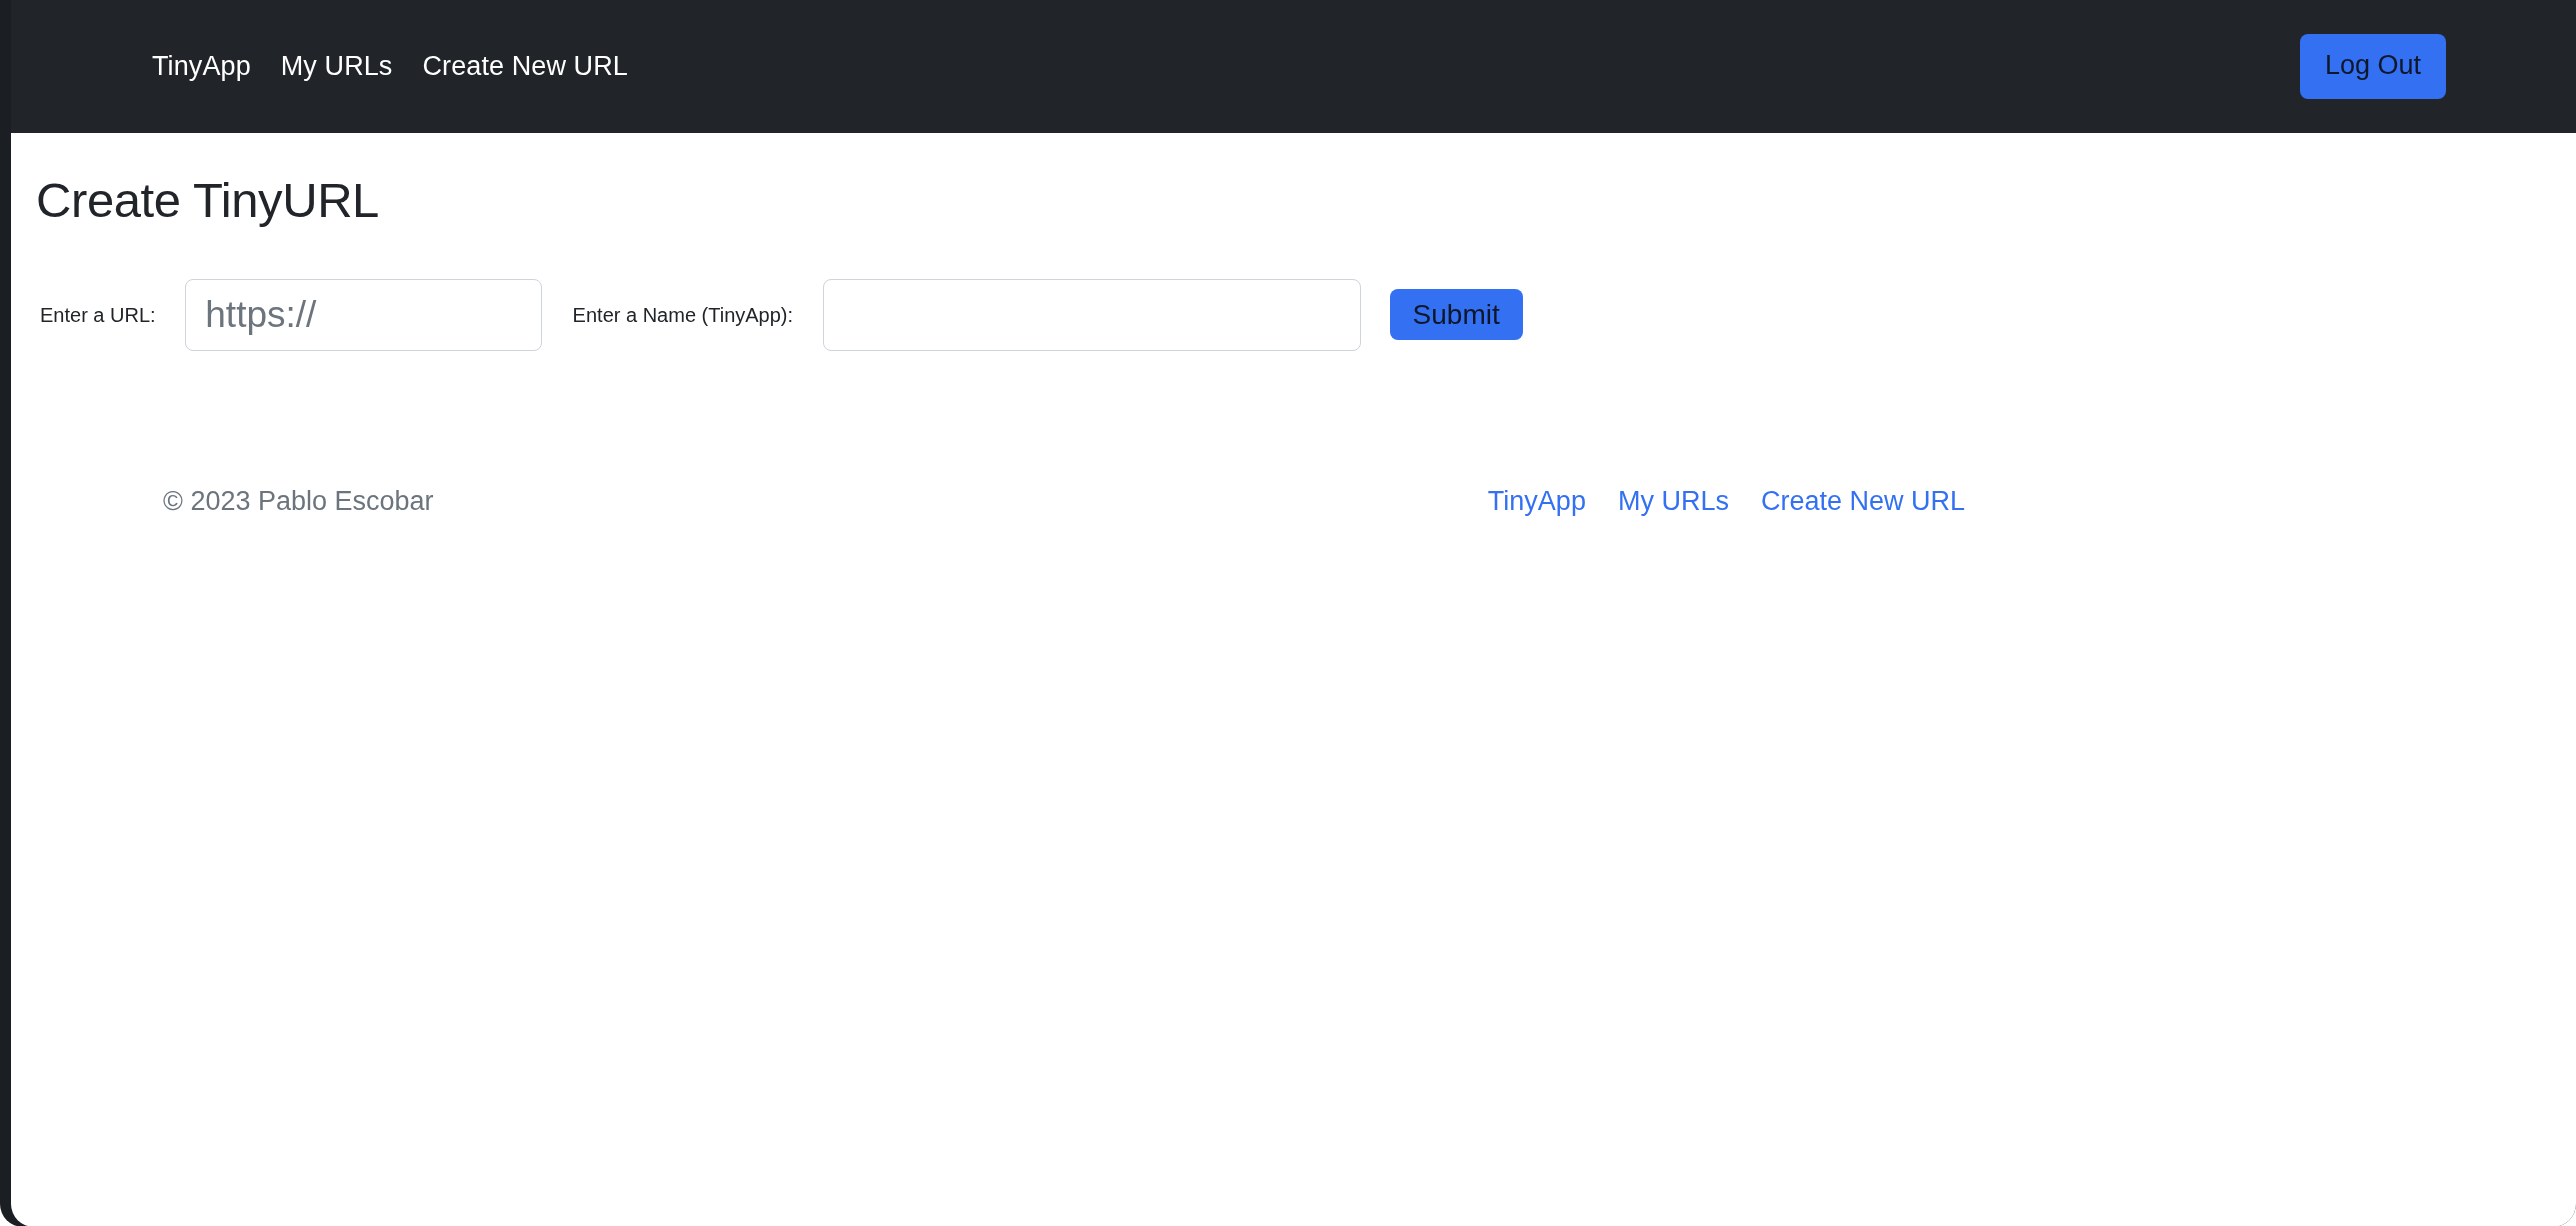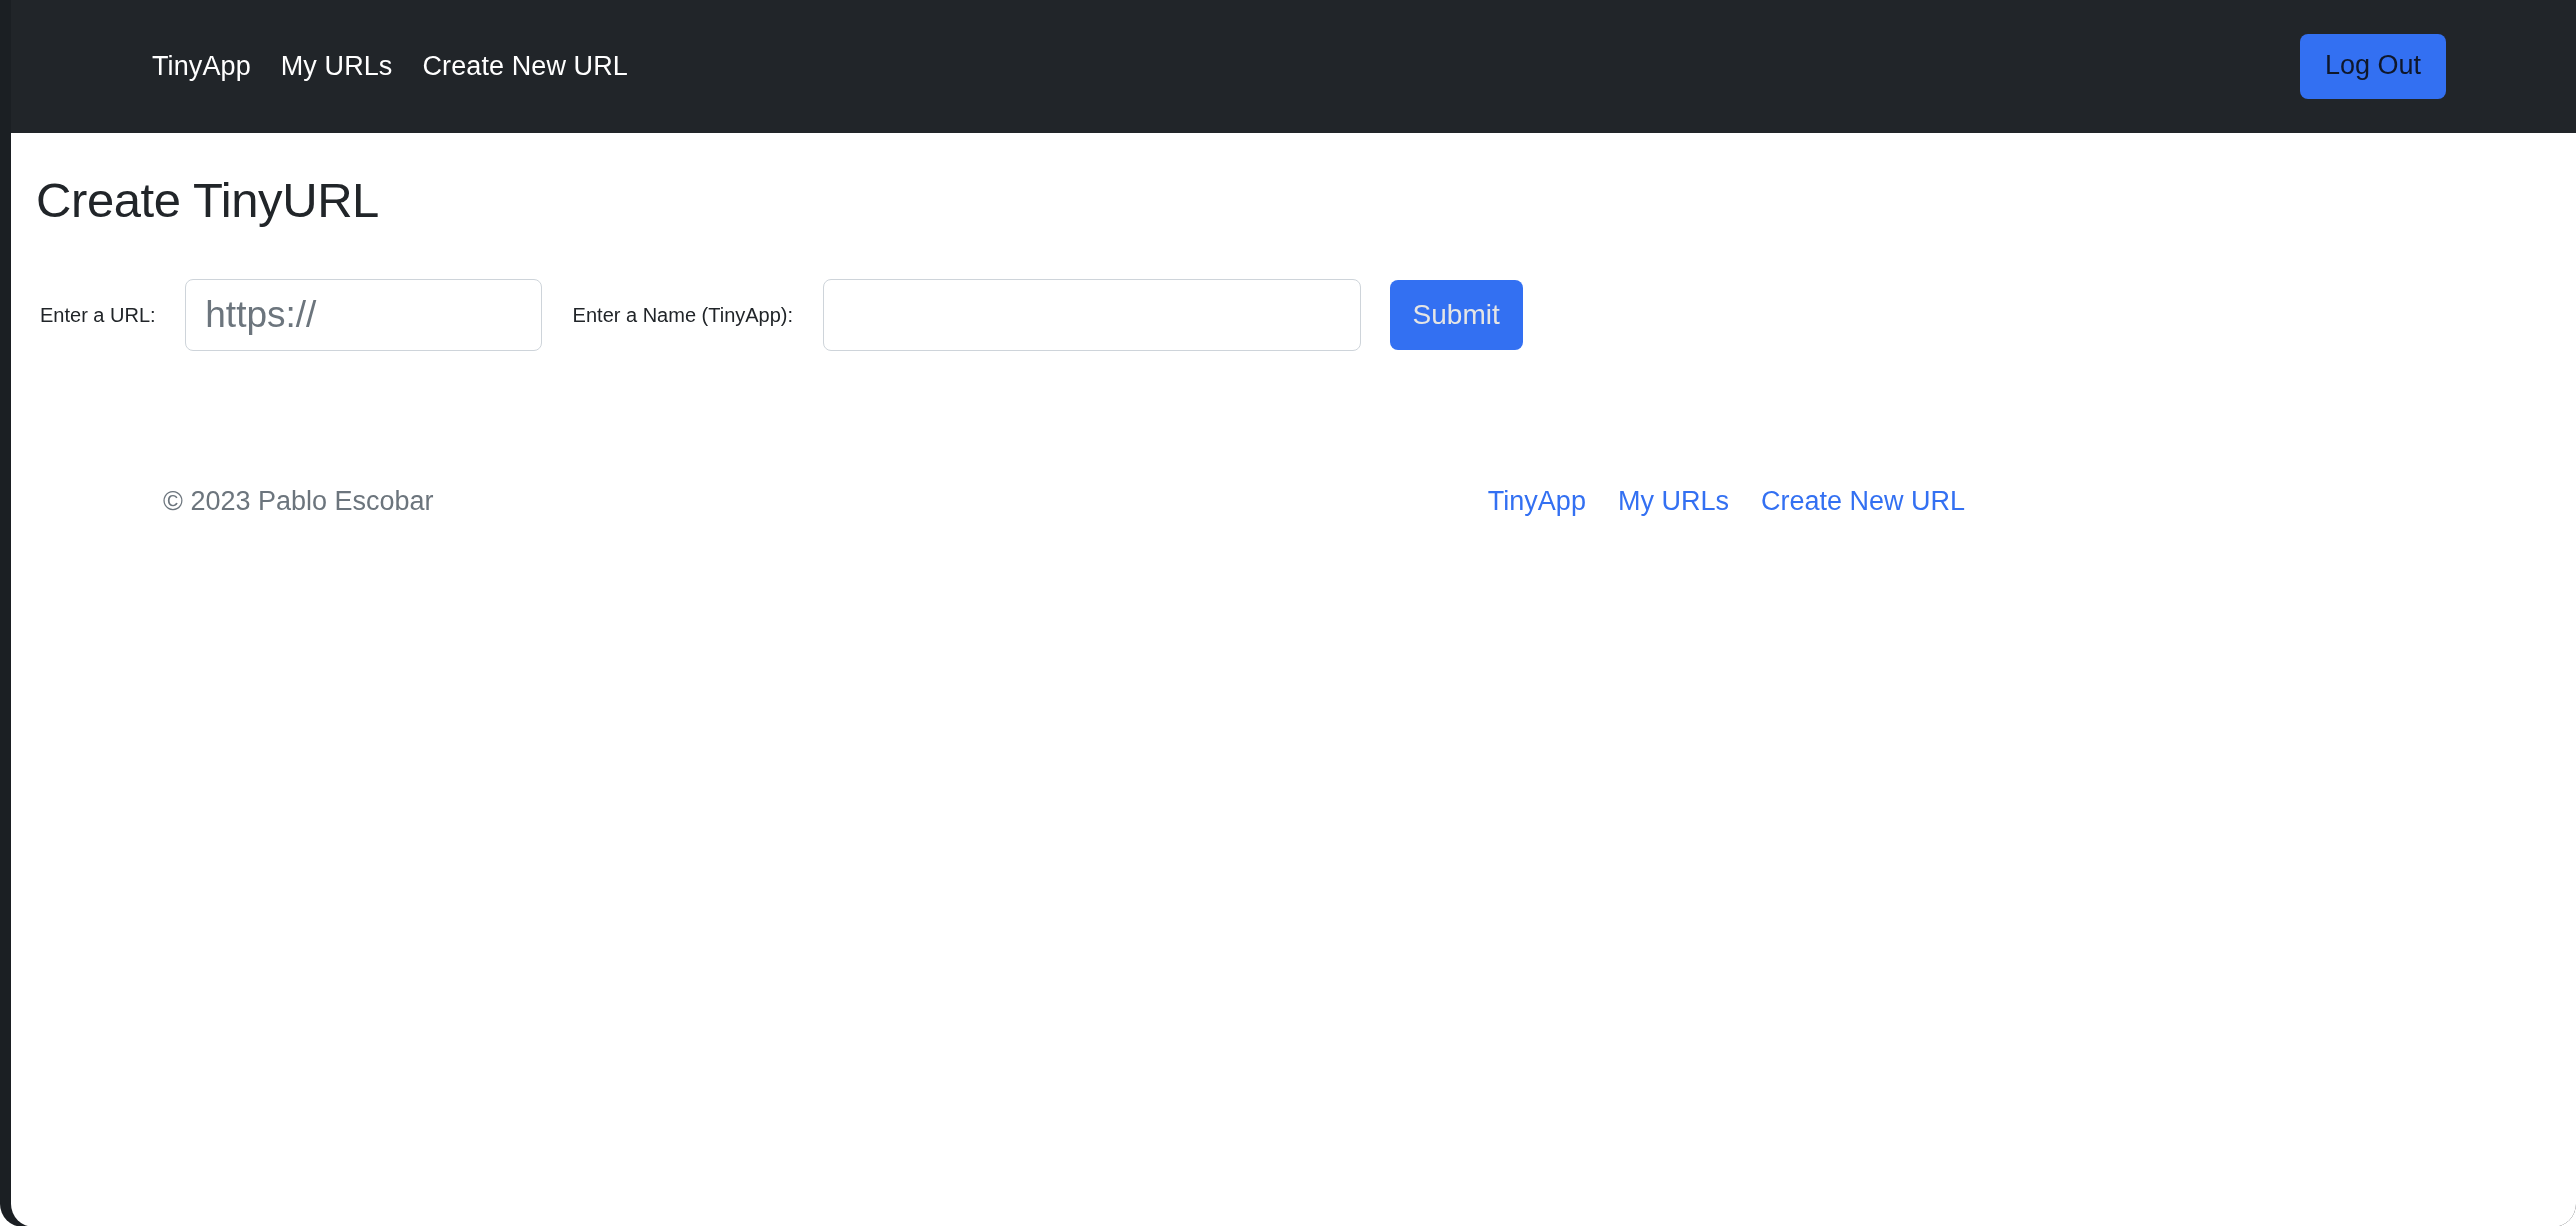--- a/index.html
+++ b/index.html
@@ -147,26 +147,26 @@
   }
   #name-input {
     width: 538px;
     margin-left: 29.5px;
   }
   #name-label {
     margin-left: 31px;
   }
   .btn-submit {
     background: #3370f2;
-    color: #e5e5e5;
+    color: #0f172a;
     border: none;
     font-family: "Liberation Sans", sans-serif;
     font-size: 28px;
     line-height: 1;
-    height: 70px;
+    height: 51px;
     padding: 0 23px;
     margin-left: 29px;
     border-radius: 8px;
     cursor: pointer;
     white-space: nowrap;
   }
 
   
   .footer {
     position: absolute;

